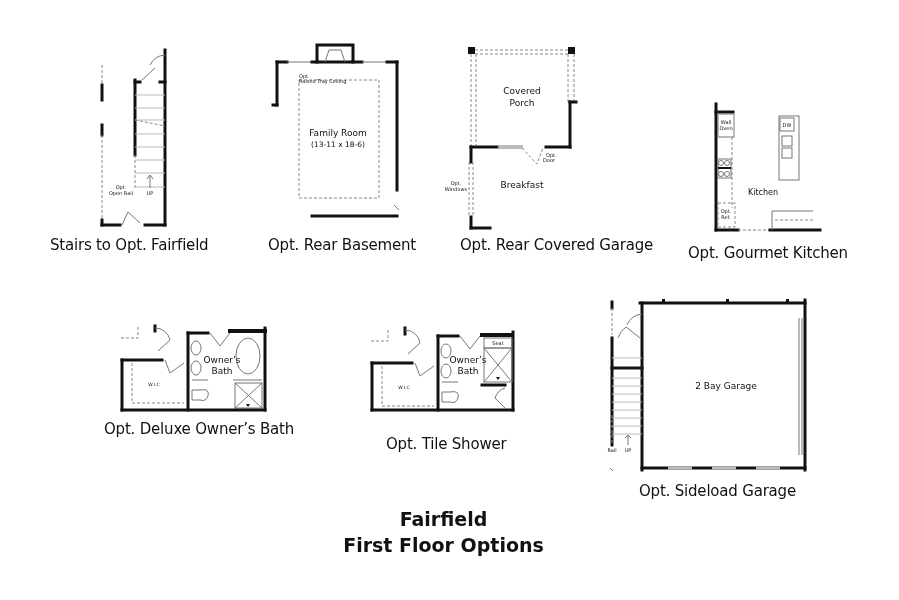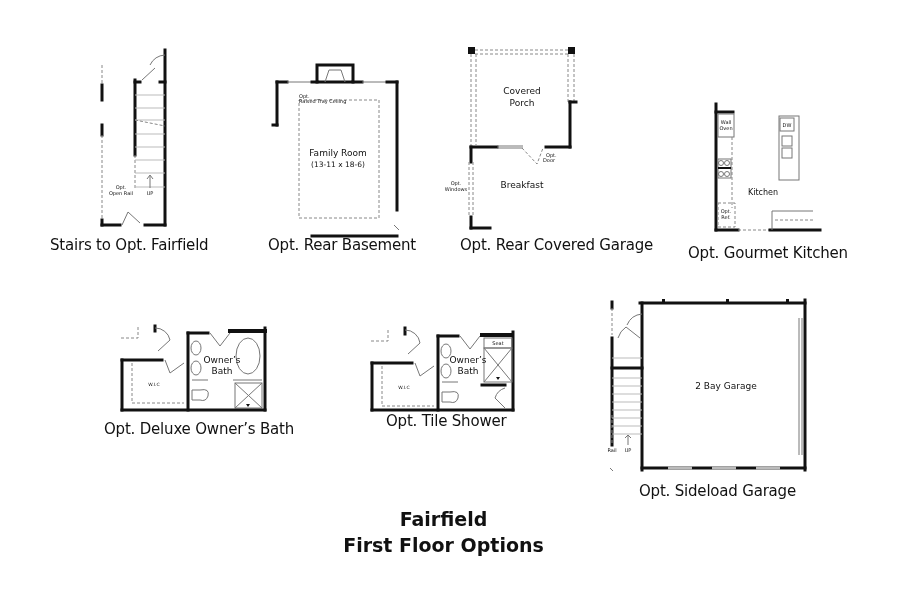--- a/index.html
+++ b/index.html
@@ -56,21 +56,21 @@
     <text x="31" y="155" font-size="5" text-anchor="middle">Open Rail</text>
     <text x="60" y="155" font-size="5" text-anchor="middle">UP</text>
 
     <line class="w" x1="12" y1="185" x2="30" y2="185"></line>
     <line class="w" x1="55" y1="185" x2="75" y2="185"></line>
     <path class="t" d="M32 185 L 38 172 L 50 183"></path>
   </svg>
 </div>
 <div class="caption" style="left:50px;top:236px;">Stairs to Opt. Fairfield</div>
 
-<div class="plan" style="left:272px;top:60px;">
+<div class="plan" style="left:272px;top:40px;">
   <svg width="135" height="180">
 
     <rect x="45" y="5" width="36" height="17" class="w"></rect>
     <path class="t" d="M53 22 L57 10 L69 10 L73 22"></path>
     <line class="w" x1="5" y1="22" x2="15" y2="22"></line>
     <line class="t" x1="15" y1="22" x2="40" y2="22"></line>
     <line class="w" x1="40" y1="22" x2="45" y2="22"></line>
     <line class="w" x1="81" y1="22" x2="90" y2="22"></line>
     <line class="t" x1="90" y1="22" x2="115" y2="22"></line>
     <line class="w" x1="115" y1="22" x2="125" y2="22"></line>
@@ -214,21 +214,21 @@
     <line class="t" x1="152" y1="30" x2="124" y2="64"></line>
     <path d="M136 59 L140 59 L138 62 Z" fill="#111"></path>
     <line class="w" x1="122" y1="67" x2="145" y2="67"></line>
     <path class="t" d="M145 70 A 15 15 0 0 0 135 80 L 145 90"></path>
     <path class="t" d="M82 74 L90 74 Q 100 72 98 80 Q 96 86 90 84 L 82 84 Z"></path>
     <line class="w" x1="12" y1="92" x2="153" y2="92"></line>
     <text x="108" y="45" font-size="9" text-anchor="middle">Owner’s</text>
     <text x="108" y="56" font-size="9" text-anchor="middle">Bath</text>
   </svg>
 </div>
-<div class="caption" style="left:386px;top:412px;">Opt. Tile Shower</div>
+<div class="caption" style="left:386px;top:435px;">Opt. Tile Shower</div>
 
 <div class="plan" style="left:600px;top:290px;">
   <svg width="215" height="185">
     <line class="w" x1="12" y1="12" x2="12" y2="18"></line>
     <line class="d" x1="12" y1="18" x2="12" y2="45"></line>
     <line class="w" x1="12" y1="48" x2="12" y2="155"></line>
     <line class="d" x1="12" y1="125" x2="12" y2="155"></line>
     <line class="w" x1="42" y1="13" x2="42" y2="180"></line>
     <line class="w" x1="40" y1="13" x2="205" y2="13"></line>
     <rect x="62" y="9" width="3" height="5" fill="#111"></rect>

